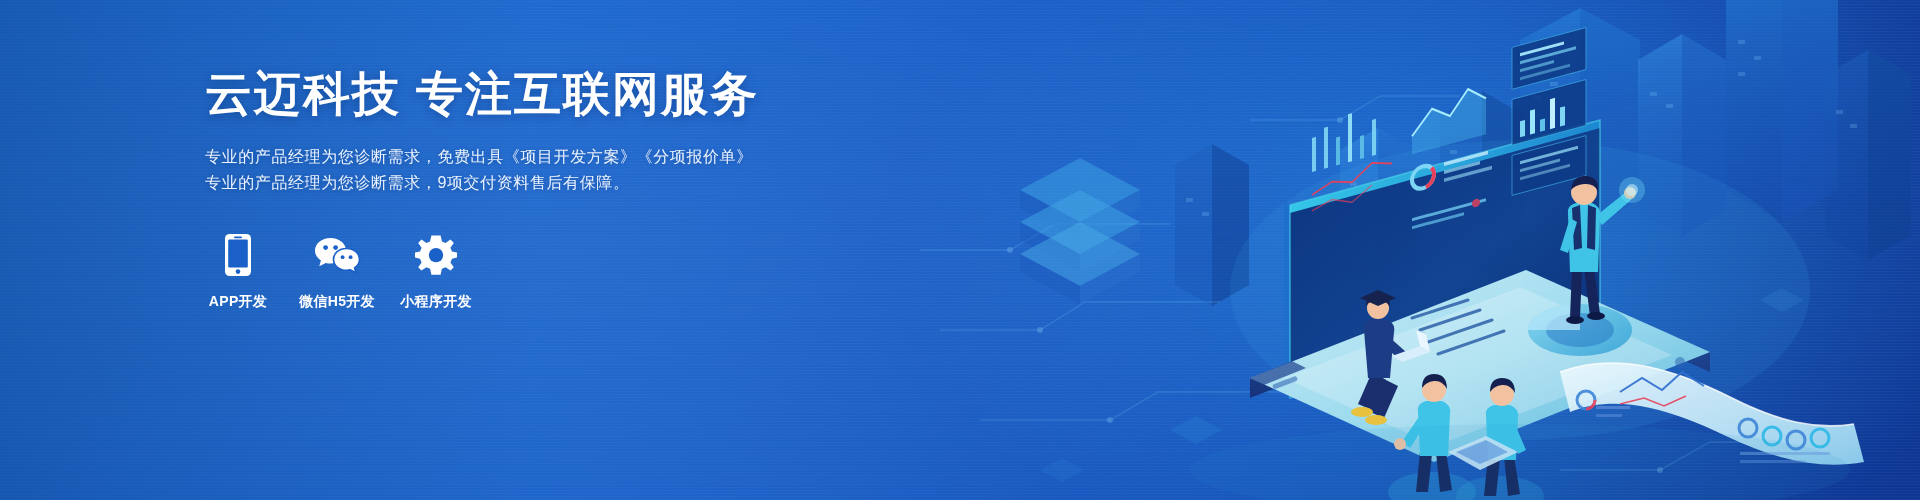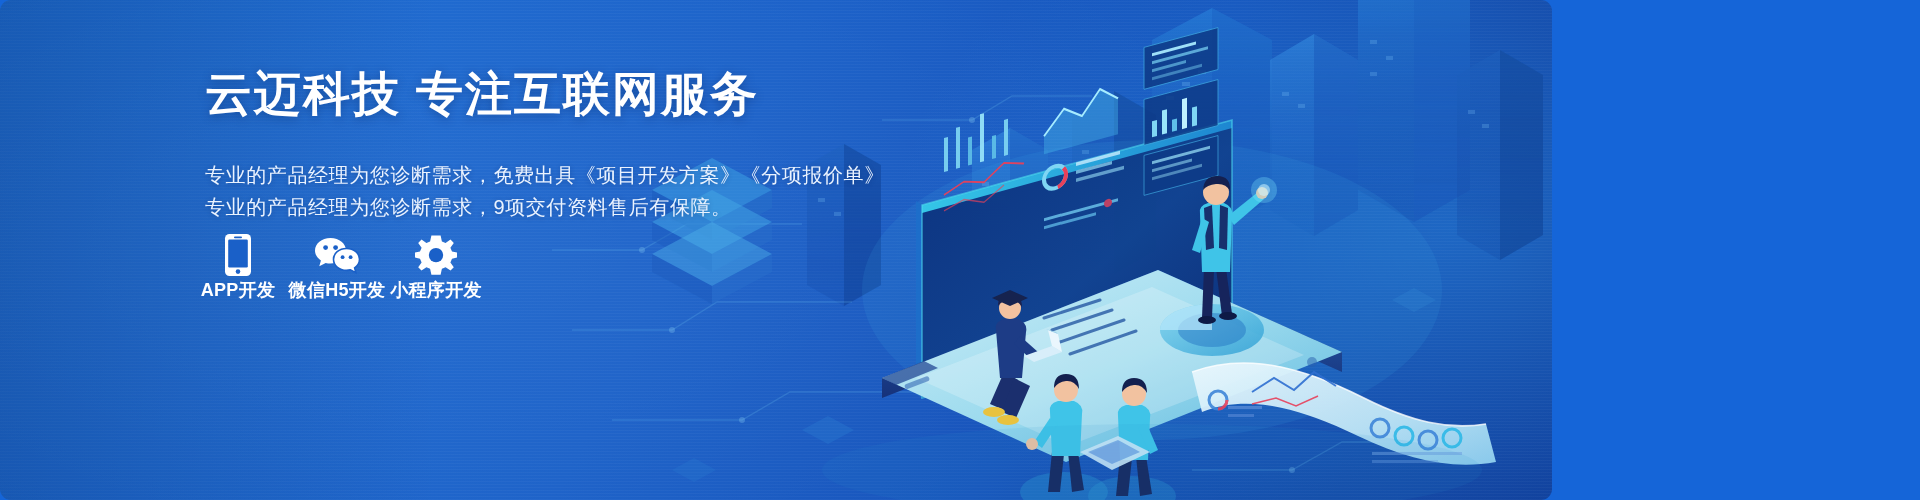--- a/index.html
+++ b/index.html
@@ -4,27 +4,26 @@
 <style>
   * { margin:0; padding:0; box-sizing:border-box; }
   html,body { width:1920px; height:500px; overflow:hidden; }
   body {
     font-family:"Liberation Sans", "DejaVu Sans", sans-serif;
     background:#1565d8;
   }
 
   .banner {
     position:relative;
-    width:1552px;
+    width:1920px;
     height:500px;
     overflow:hidden;
     background:
       radial-gradient(ellipse 900px 600px at 1450px 230px, rgba(40,135,225,0.55) 0%, rgba(26,96,200,0.0) 62%),
       linear-gradient(118deg, #1b6fd4 0%, #1b68cf 22%, #1a60c8 45%, #1653bb 68%, #113f9e 88%, #0e3793 100%);
-    border-radius: 11px;
   }
 
   
   .scanlines {
     position:absolute; inset:0;
     background-image:repeating-linear-gradient(
       0deg, rgba(255,255,255,0.030) 0px, rgba(255,255,255,0.030) 1px,
       rgba(0,0,0,0) 1px, rgba(0,0,0,0) 3px);
     pointer-events:none;
   }
@@ -45,22 +44,22 @@
   .headline {
     font-size:47px;
     line-height:1.12;
     font-weight:bold;
     color:#ffffff;
     letter-spacing:2px;
     text-shadow:0 2px 10px rgba(4,30,84,0.35);
     white-space:nowrap;
   }
   .sub {
-    margin-top:38px;
-    font-size:20px;
+    margin-top:23px;
+    font-size:16px;
     line-height:1.62;
     color:#eaf3ff;
     letter-spacing:0.6px;
     font-weight:400;
     text-shadow:0 1px 5px rgba(4,30,84,0.30);
   }
   .sub div { white-space:nowrap; }
 
   
   .services {
@@ -77,21 +76,22 @@
     flex-direction:column;
     align-items:center;
     cursor:pointer;
   }
   .svc-icon {
     height:46px;
     display:flex; align-items:center; justify-content:center;
   }
   .svc-icon svg { display:block; }
   .svc-label {
-    font-size:18px;
+    margin-top:15px;
+    font-size:14px;
     font-weight:bold;
     color:#ffffff;
     white-space:nowrap;
     letter-spacing:0.3px;
     text-align:right;
   }
 
   
   .art {
     position:absolute;

